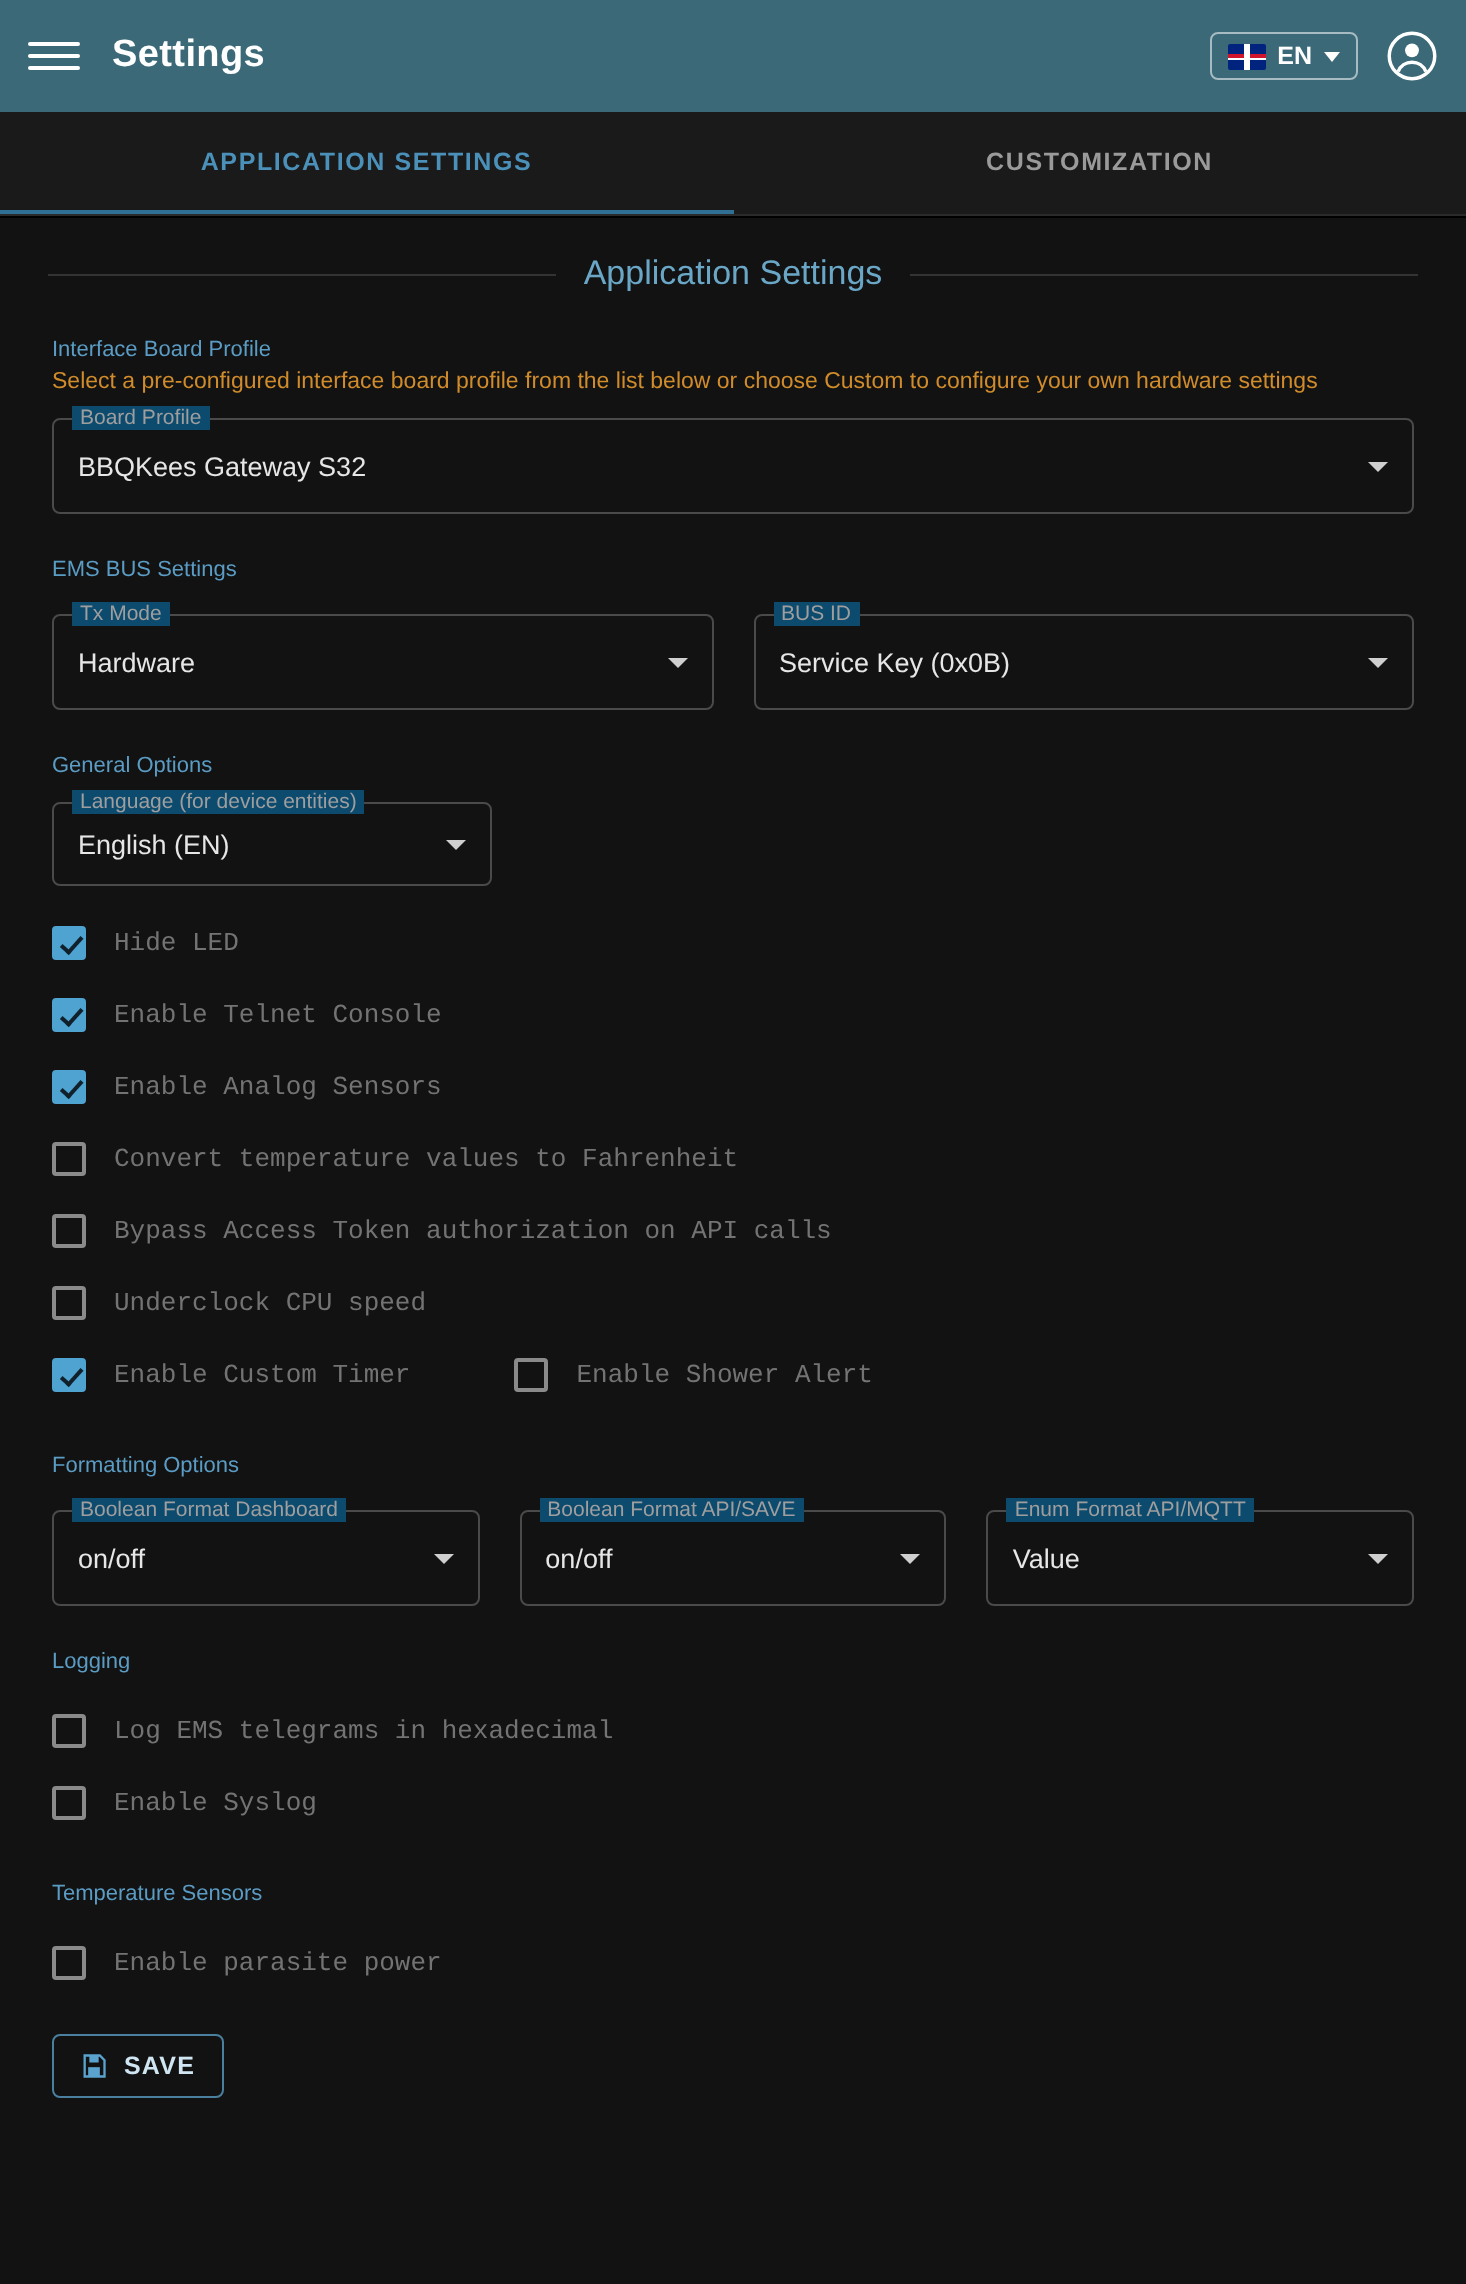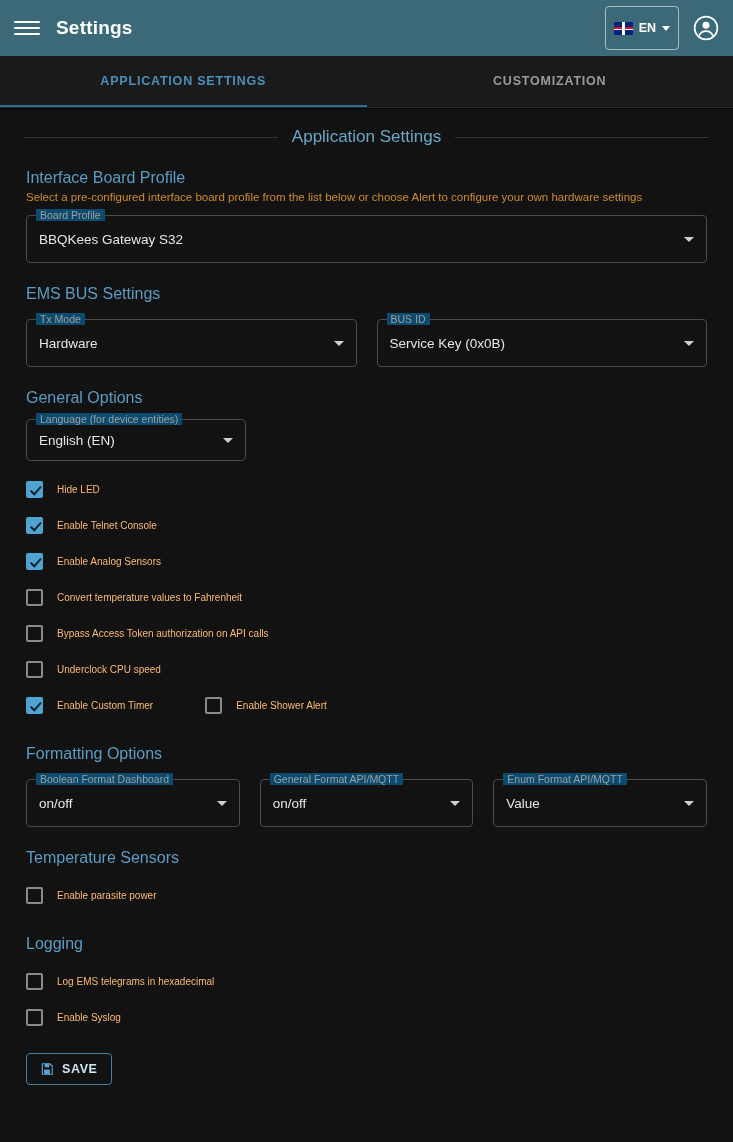--- a/index.html
+++ b/index.html
@@ -36,21 +36,21 @@
     display: block; height: 2px; background: #fff; border-radius: 1px;
   }
   .apptitle {
     font-size: 19px; font-weight: bold; letter-spacing: .2px;
     flex: 1;
   }
   .lang-btn {
     display: flex; align-items: center; gap: 6px;
     border: 1px solid rgba(255,255,255,.55);
     border-radius: 4px;
-    height: 44px; padding: 0 8px;
+    height: 24px; padding: 0 8px;
     font-size: 12.5px; font-weight: bold;
     cursor: pointer;
     margin-right: 14px;
     background: transparent; color: #fff;
   }
   .flag {
     width: 19px; height: 13px; position: relative; display: inline-block;
     background: #00247d; border-radius: 1px; overflow: hidden;
   }
   .flag:before, .flag:after {
@@ -105,21 +105,21 @@
   }
   .page-title {
     color: #6aa7c7; font-size: 17px; padding: 0 14px; white-space: nowrap;
   }
 
   .section {
     padding: 0 14px;
   }
   .sect-title {
     color: #5b9cc4;
-    font-size: 16px;
+    font-size: 11px;
     margin: 22px 0 4px 0;
     font-weight: normal;
   }
   .sect-desc {
     color: #d08b2b;
     font-size: 11.5px;
     margin: 0 0 10px 0;
   }
 
   
@@ -175,21 +175,21 @@
   }
   .chk.checked:after {
     content: "";
     position: absolute; left: 4.5px; top: 1px;
     width: 4px; height: 8.5px;
     border: solid #10212b;
     border-width: 0 2px 2px 0;
     transform: rotate(42deg);
   }
   .chk-label {
-    color: #fdba74; font-size: 10px;
+    color: #737373; font-size: 13px; font-family: Liberation Mono, monospace;
   }
   .chk-row .spacer { width: 52px; }
 
   
   .save-wrap { padding: 18px 14px 0 14px; }
   .save-btn {
     display: inline-flex; align-items: center; gap: 8px;
     border: 1px solid #4a7f9e;
     color: #cfe6f2;
     background: transparent;
@@ -243,21 +243,21 @@
   <div class="content">
 
     <div class="page-title-row">
       <div class="rule"></div>
       <div class="page-title">Application Settings</div>
       <div class="rule"></div>
     </div>
 
     <div class="section">
       <div class="sect-title">Interface Board Profile</div>
-      <div class="sect-desc">Select a pre-configured interface board profile from the list below or choose Alert to configure your own hardware settings</div>
+      <div class="sect-desc">Select a pre-configured interface board profile from the list below or choose Custom to configure your own hardware settings</div>
       <div class="field-wrap">
         <div class="field">
           <span class="legend">Board Profile</span>
           <span class="val">BBQKees Gateway S32</span>
           <span class="arrow"></span>
         </div>
       </div>
     </div>
 
     <div class="section">
@@ -330,55 +330,55 @@
       <div class="row">
         <div class="field-wrap">
           <div class="field">
             <span class="legend">Boolean Format Dashboard</span>
             <span class="val">on/off</span>
             <span class="arrow"></span>
           </div>
         </div>
         <div class="field-wrap">
           <div class="field">
-            <span class="legend">General Format API/MQTT</span>
+            <span class="legend">Boolean Format API/SAVE</span>
             <span class="val">on/off</span>
             <span class="arrow"></span>
           </div>
         </div>
         <div class="field-wrap">
           <div class="field">
             <span class="legend">Enum Format API/MQTT</span>
             <span class="val">Value</span>
             <span class="arrow"></span>
           </div>
         </div>
       </div>
     </div>
 
     <div class="section">
+      <div class="sect-title">Logging</div>
+      <div class="checks">
+        <div class="chk-row">
+          <div class="chk"></div>
+          <div class="chk-label">Log EMS telegrams in hexadecimal</div>
+        </div>
+        <div class="chk-row">
+          <div class="chk"></div>
+          <div class="chk-label">Enable Syslog</div>
+        </div>
+      </div>
+    </div>
+
+    <div class="section">
       <div class="sect-title">Temperature Sensors</div>
       <div class="checks">
         <div class="chk-row">
           <div class="chk"></div>
           <div class="chk-label">Enable parasite power</div>
-        </div>
-      </div>
-    </div>
-
-    <div class="section">
-      <div class="sect-title">Logging</div>
-      <div class="checks">
-        <div class="chk-row">
-          <div class="chk"></div>
-          <div class="chk-label">Log EMS telegrams in hexadecimal</div>
-        </div>
-        <div class="chk-row">
-          <div class="chk"></div>
-          <div class="chk-label">Enable Syslog</div>
         </div>
       </div>
     </div>
 
     <div class="save-wrap">
       <button class="save-btn">
         <svg class="save-icon" viewBox="0 0 24 24">
           <path d="M4 3h13l4 4v14H4z" fill="none" stroke="#5ba3cf" stroke-width="2"></path>
           <rect x="8" y="3" width="8" height="6" fill="#5ba3cf"></rect>
           <rect x="7" y="13" width="10" height="8" fill="#5ba3cf"></rect>

